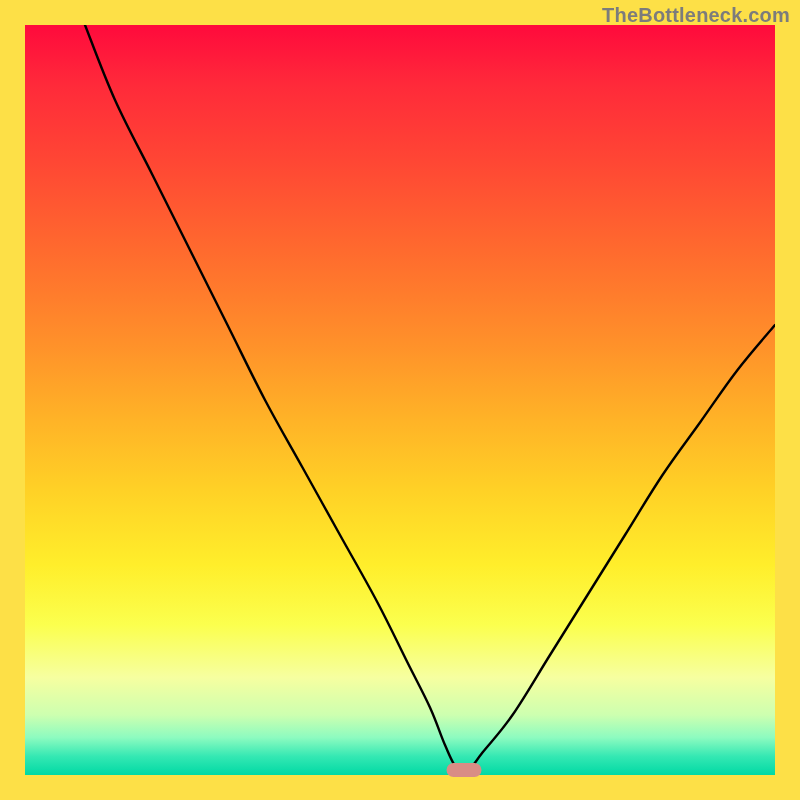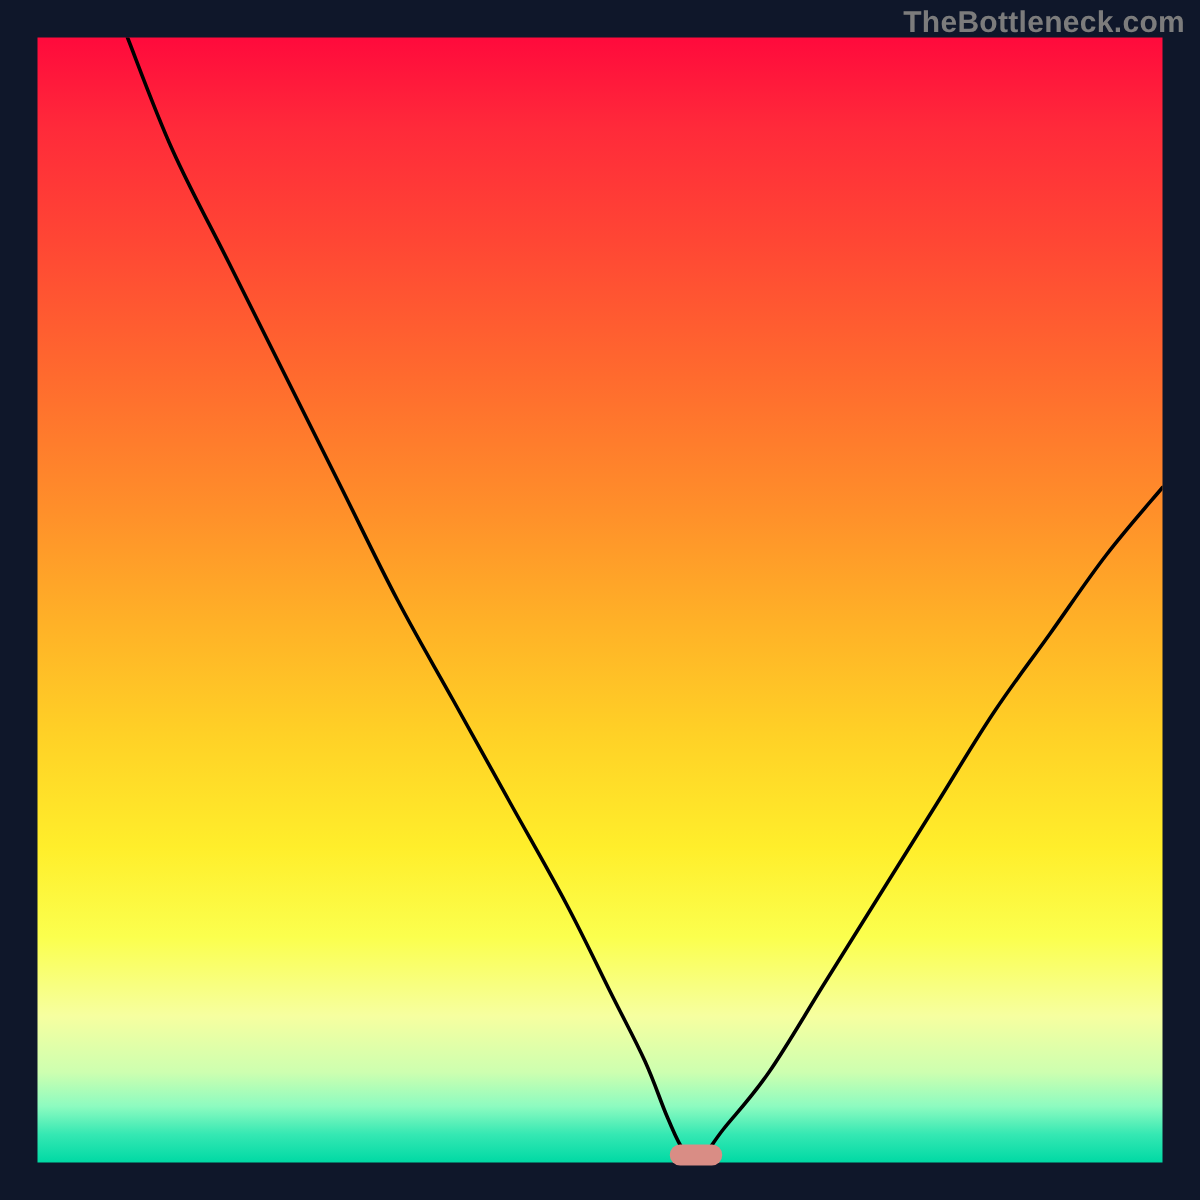--- a/index.html
+++ b/index.html
@@ -8,21 +8,21 @@
     width: 800px;
     height: 800px;
     background: #000;
     overflow: hidden;
     font-family: Arial, Helvetica, sans-serif;
   }
   .frame {
     position: relative;
     width: 800px;
     height: 800px;
-    background: #0f172a;
+    background: #fde047;
   }
   .watermark {
     position: absolute;
     top: 4px;
     right: 10px;
     color: #7c7c7c;
     font-size: 20px;
     font-weight: 600;
     letter-spacing: 0.2px;
     z-index: 5;

